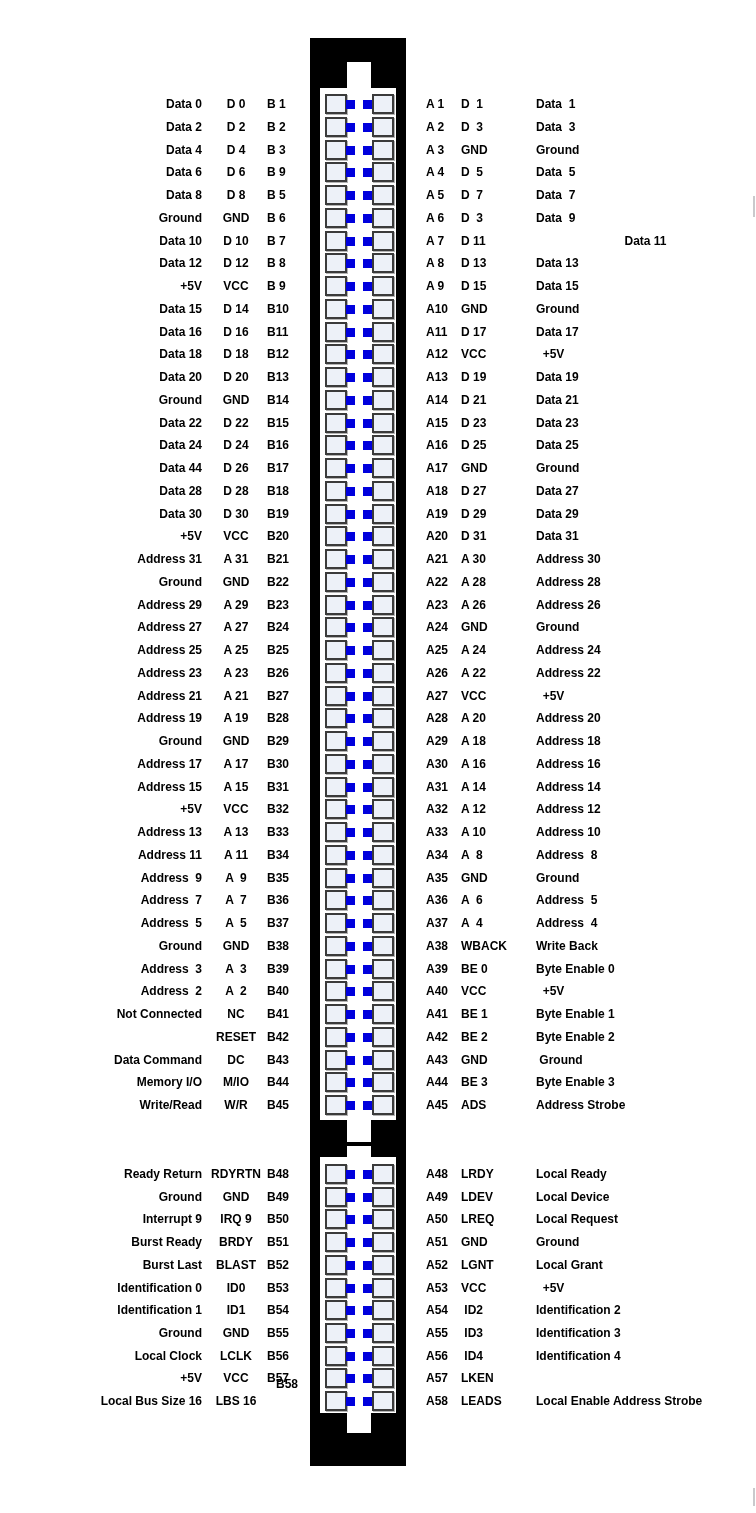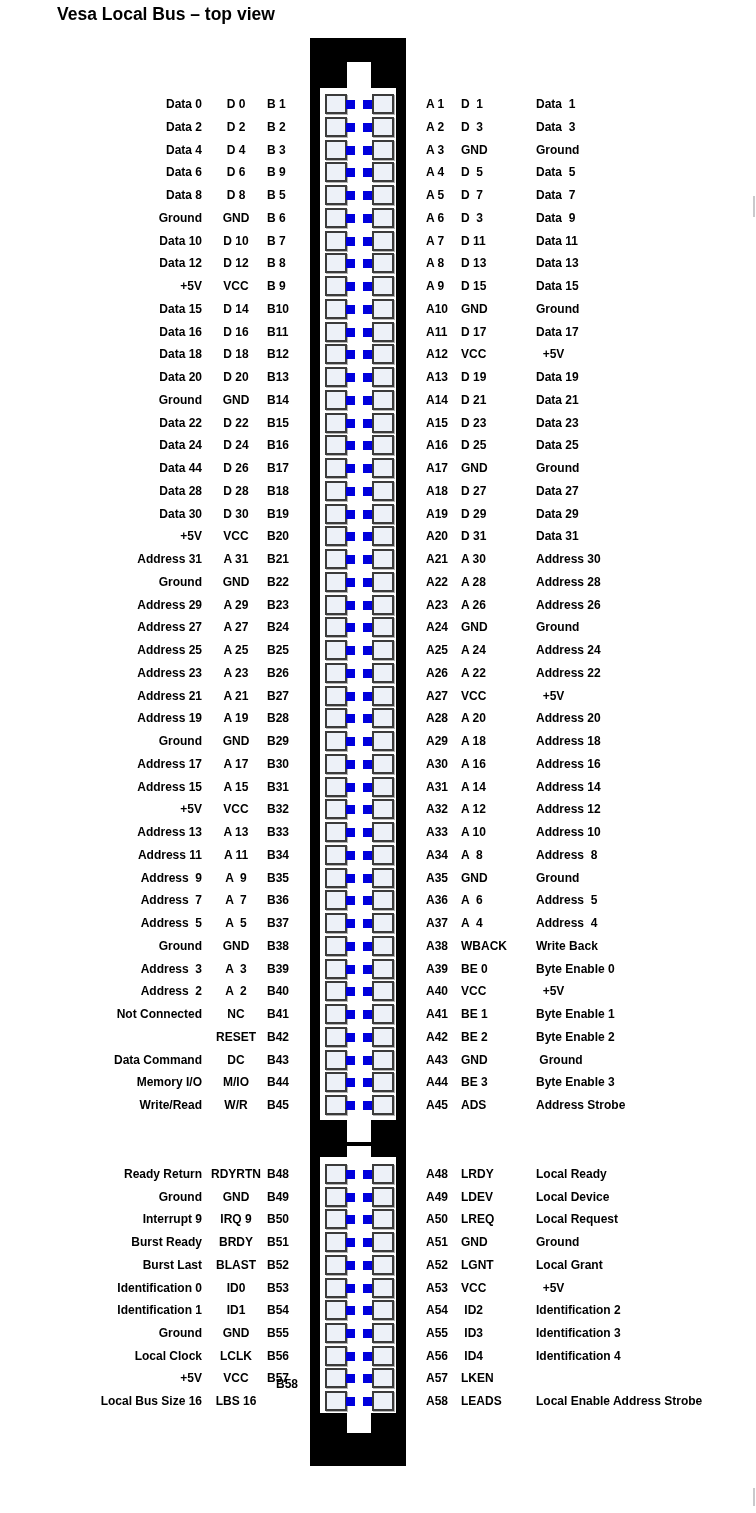--- a/index.html
+++ b/index.html
@@ -47,21 +47,20 @@
   }
   .nub{position:absolute;width:9px;height:9px;background:var(--blue);}
   .edge-artifact{position:absolute;left:753px;width:2px;background:var(--artifact);}
   .edge-artifact.a1{top:196px;height:21px;}
   .edge-artifact.a2{top:1488px;height:18px;}
 </style>
 </head>
 <body>
 
 <div class="canvas">
-  <h1 class="title">Vesa Local Bus – top view</h1>
 
   <div class="connector-black"></div>
   <div class="key-tab tab-top-upper"></div>
   <div class="slot slot-upper"></div>
   <div class="key-tab tab-bottom-upper"></div>
   <div class="key-tab tab-top-lower"></div>
   <div class="slot slot-lower"></div>
   <div class="key-tab tab-bottom-lower"></div>
 
   <div id="rows">
@@ -123,21 +122,21 @@
       <div class="rowtext adesc" style="top: 210px;">Data  9</div>
       <div class="pad" style="top: 208px; left: 325px;"></div>
       <div class="nub" style="top: 214px; left: 346px;"></div>
       <div class="nub" style="top: 214px; left: 363px;"></div>
       <div class="pad" style="top: 208px; left: 372px;"></div>
       <div class="rowtext bdesc" style="top: 233px;">Data 10</div>
       <div class="rowtext bsig" style="top: 233px;">D 10</div>
       <div class="rowtext bpin" style="top: 233px;">B 7</div>
       <div class="rowtext apin" style="top: 233px;">A 7</div>
       <div class="rowtext asig" style="top: 233px;">D 11</div>
-      <div class="rowtext adesc" style="top: 233px;">Data 11</div>
+      <div class="rowtext adesc" style="top: 233px; text-align: center;">Data 11</div>
       <div class="pad" style="top: 231px; left: 325px;"></div>
       <div class="nub" style="top: 237px; left: 346px;"></div>
       <div class="nub" style="top: 237px; left: 363px;"></div>
       <div class="pad" style="top: 231px; left: 372px;"></div>
       <div class="rowtext bdesc" style="top: 255px;">Data 12</div>
       <div class="rowtext bsig" style="top: 255px;">D 12</div>
       <div class="rowtext bpin" style="top: 255px;">B 8</div>
       <div class="rowtext apin" style="top: 255px;">A 8</div>
       <div class="rowtext asig" style="top: 255px;">D 13</div>
       <div class="rowtext adesc" style="top: 255px;">Data 13</div>

